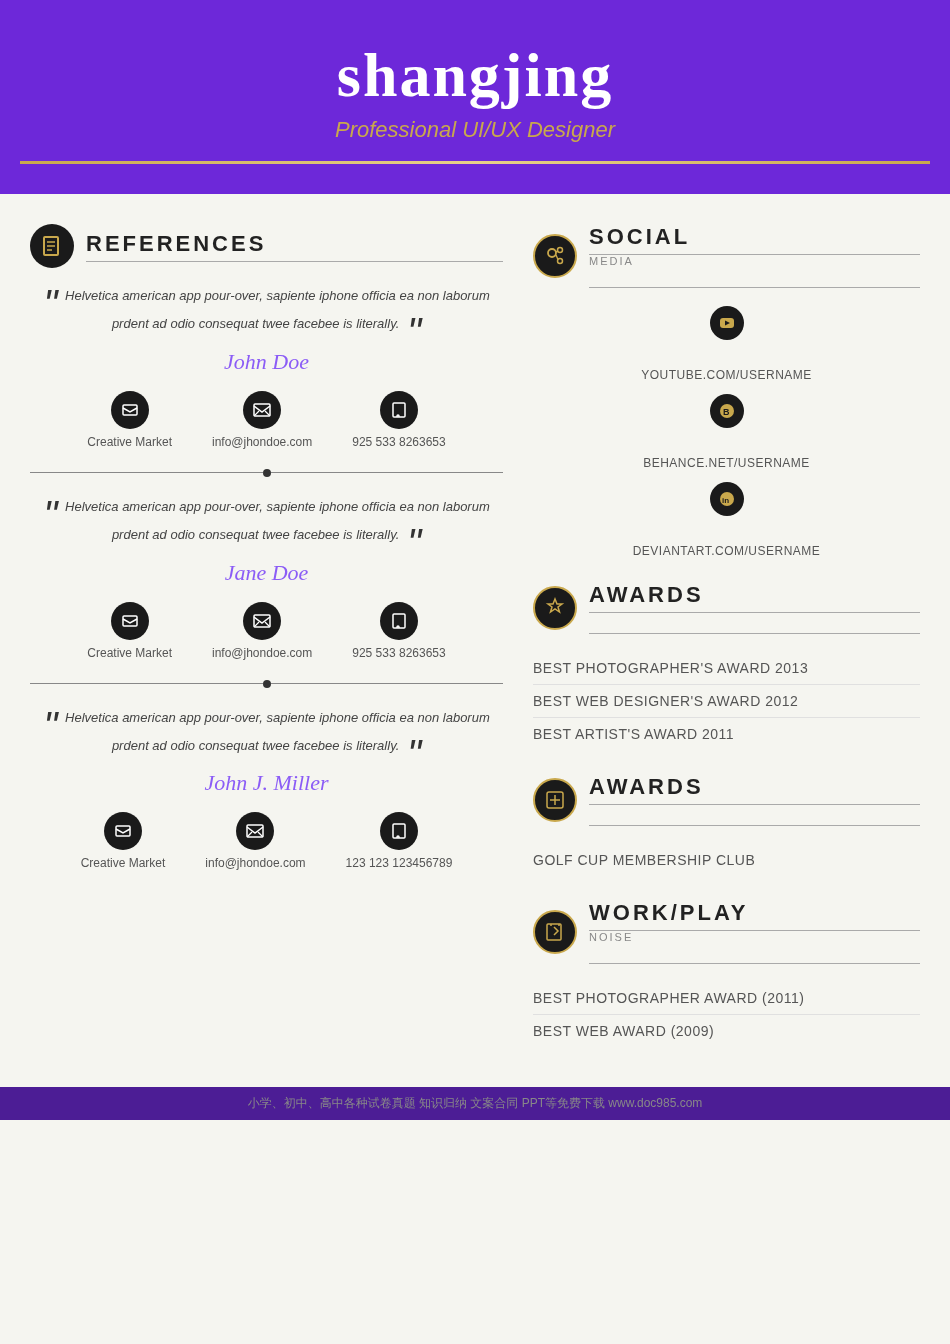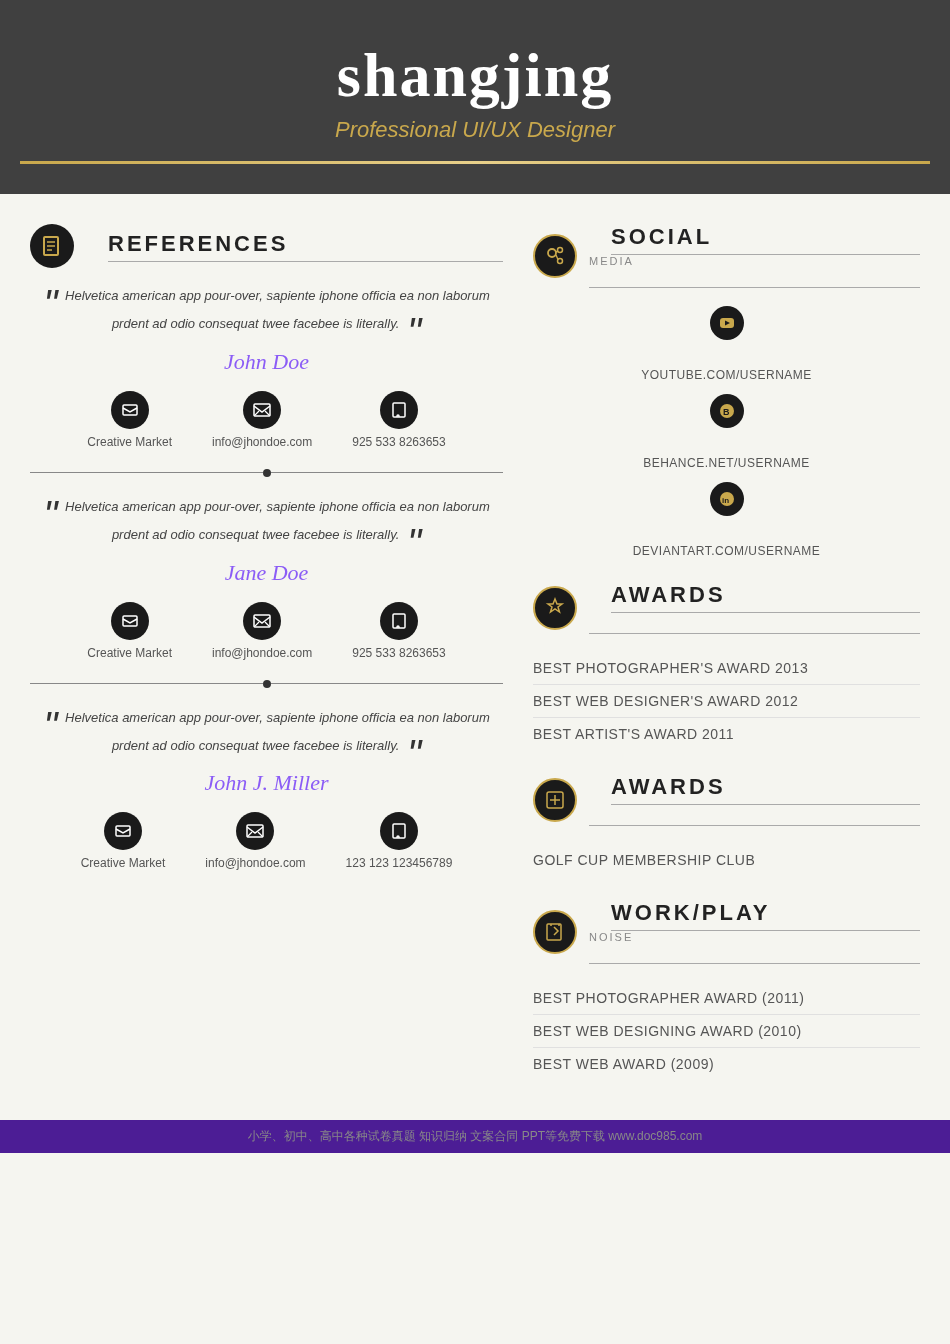--- a/index.html
+++ b/index.html
@@ -6,21 +6,21 @@
     body {
       width: 950px;
       min-height: 1344px;
       background: #f5f5f0;
       font-family: Arial, sans-serif;
       color: #222;
     }
 
     
     .header {
-      background: #404040;
+      background: #6d28d9;
       text-align: center;
       padding: 40px 20px 30px;
     }
     .header-name {
       font-size: 62px;
       font-weight: 900;
       color: #fff;
       letter-spacing: 2px;
       font-family: Georgia, serif;
     }
@@ -73,21 +73,20 @@
       flex-shrink: 0;
     }
     .section-title {
       font-size: 22px;
       font-weight: 900;
       letter-spacing: 3px;
       text-transform: uppercase;
       border-bottom: 1px solid #aaa;
       padding-bottom: 4px;
       flex: 1;
-      margin-left: 22px;
     }
 
     
     .reference-block {
       margin-bottom: 20px;
     }
     .quote-text {
       font-style: italic;
       font-size: 13px;
       color: #444;
@@ -493,21 +492,20 @@
             <path d="M7 3v2M15 3v2" stroke="#c9a84c" stroke-width="1.5"></path>
             <path d="M10 14l4-4-4-4" stroke="#c9a84c" stroke-width="1.5" fill="none"></path>
           </svg>
         </div>
         <div class="section-title-group">
           <div class="section-title">WORK/PLAY</div>
           <div class="section-subtitle">NOISE</div>
         </div>
       </div>
       <div class="award-item">BEST PHOTOGRAPHER AWARD (2011)</div>
-      <div class="award-item">BEST WEB DESIGNING AWARD (2010)</div>
       <div class="award-item">BEST WEB AWARD (2009)</div>
     </div>
 
   </div>
 </div>
 
 <div class="footer-bar">
   <span>小学、初中、高中各种试卷真题 知识归纳 文案合同 PPT等免费下载  www.doc985.com</span>
 </div>
 

